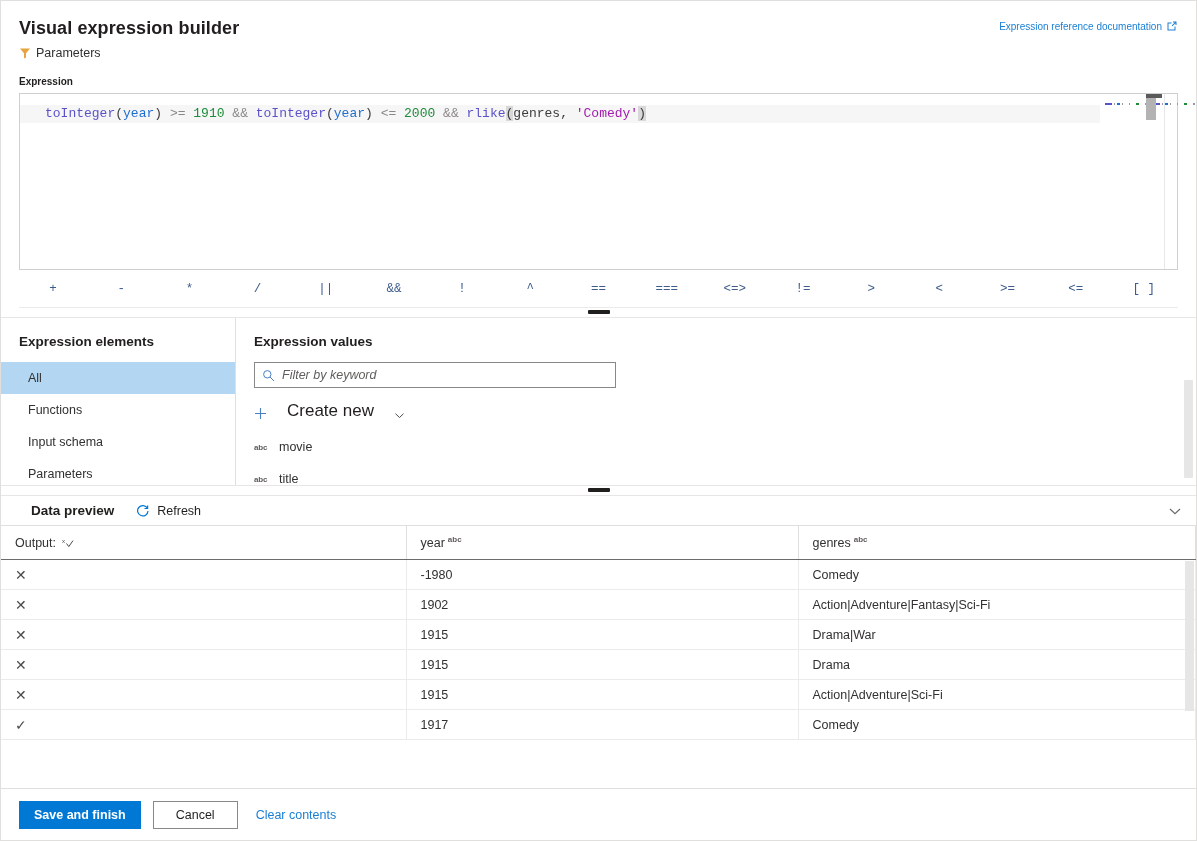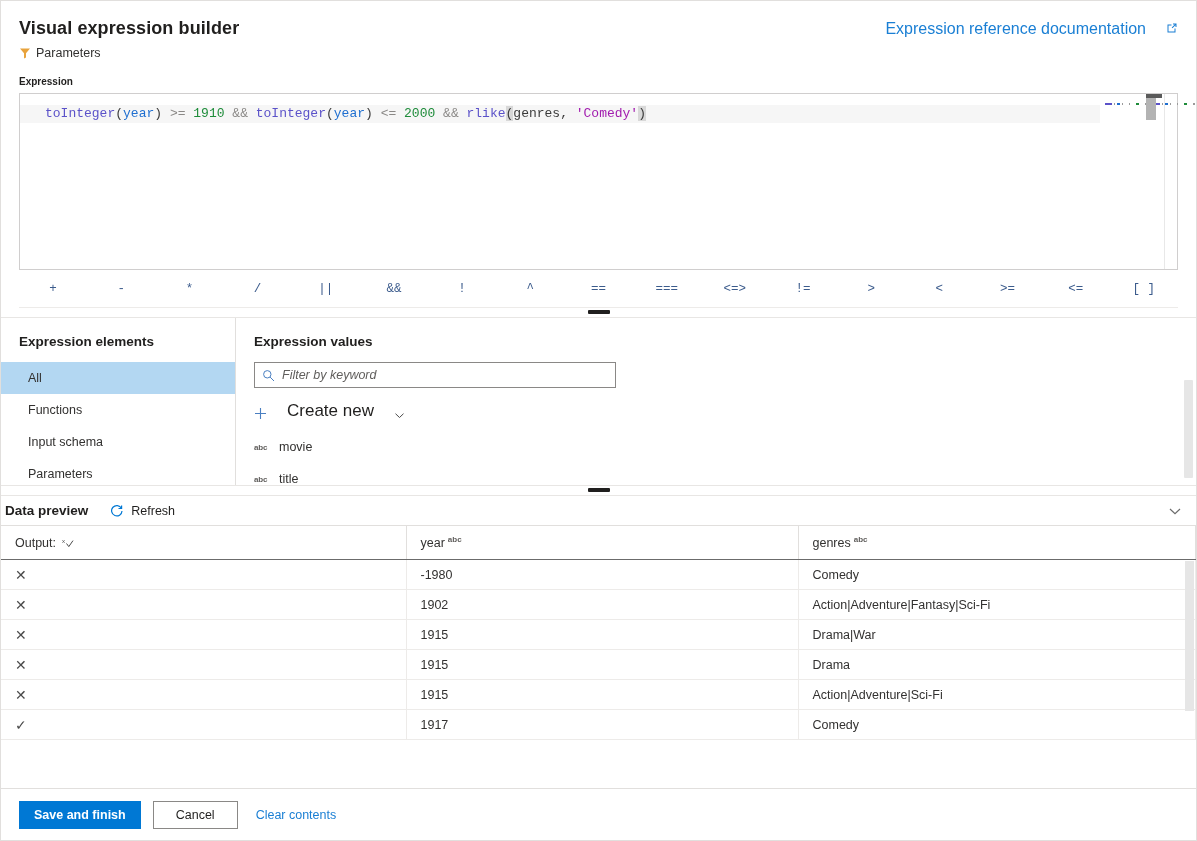--- a/index.html
+++ b/index.html
@@ -25,22 +25,22 @@
     position: relative;
   }
   .header-row {
     display: flex; align-items: flex-start; justify-content: space-between;
   }
   .page-title {
     font-size: 18px; font-weight: bold; letter-spacing: .1px;
     color: #201f1e; line-height: 22px;
   }
   .doc-link {
-    font-size: 16px; color: #1a7fd4; cursor: pointer;
-    display: inline-flex; align-items: flex-start; gap: 20px;
+    font-size: 10px; color: #1a7fd4; cursor: pointer;
+    display: inline-flex; align-items: flex-end; gap: 4px;
     white-space: nowrap; padding-top: 3px;
   }
   .ext-icon { width: 12px; height: 12px; display: inline-block; }
 
   .subtitle {
     display: flex; align-items: center; gap: 5px;
     margin-top: 7px; font-size: 12.5px; color: #323130;
   }
   .funnel-icon { width: 12px; height: 12px; display: block; }
 
@@ -183,21 +183,21 @@
     letter-spacing: -.2px; width: 15px;
   }
   .pane-scrollbar {
     position: absolute; right: 3px; top: 62px;
     width: 9px; height: 98px; background: #e6e6e6; border-radius: 1px;
   }
 
   
   .dp-header {
     height: 30px; display: flex; align-items: center;
-    padding: 0 4px; flex: 0 0 auto;
+    padding: 0 30px; flex: 0 0 auto;
     border-bottom: 1px solid #e1dfdd;
     position: relative;
   }
   .dp-title { font-size: 13.5px; font-weight: bold; color: #201f1e; }
   .refresh-btn {
     display: flex; align-items: center; gap: 7px;
     margin-left: 22px; font-size: 12.5px; color: #201f1e; cursor: pointer;
   }
   .refresh-icon { width: 14px; height: 14px; display: block; }
   .dp-collapse {

